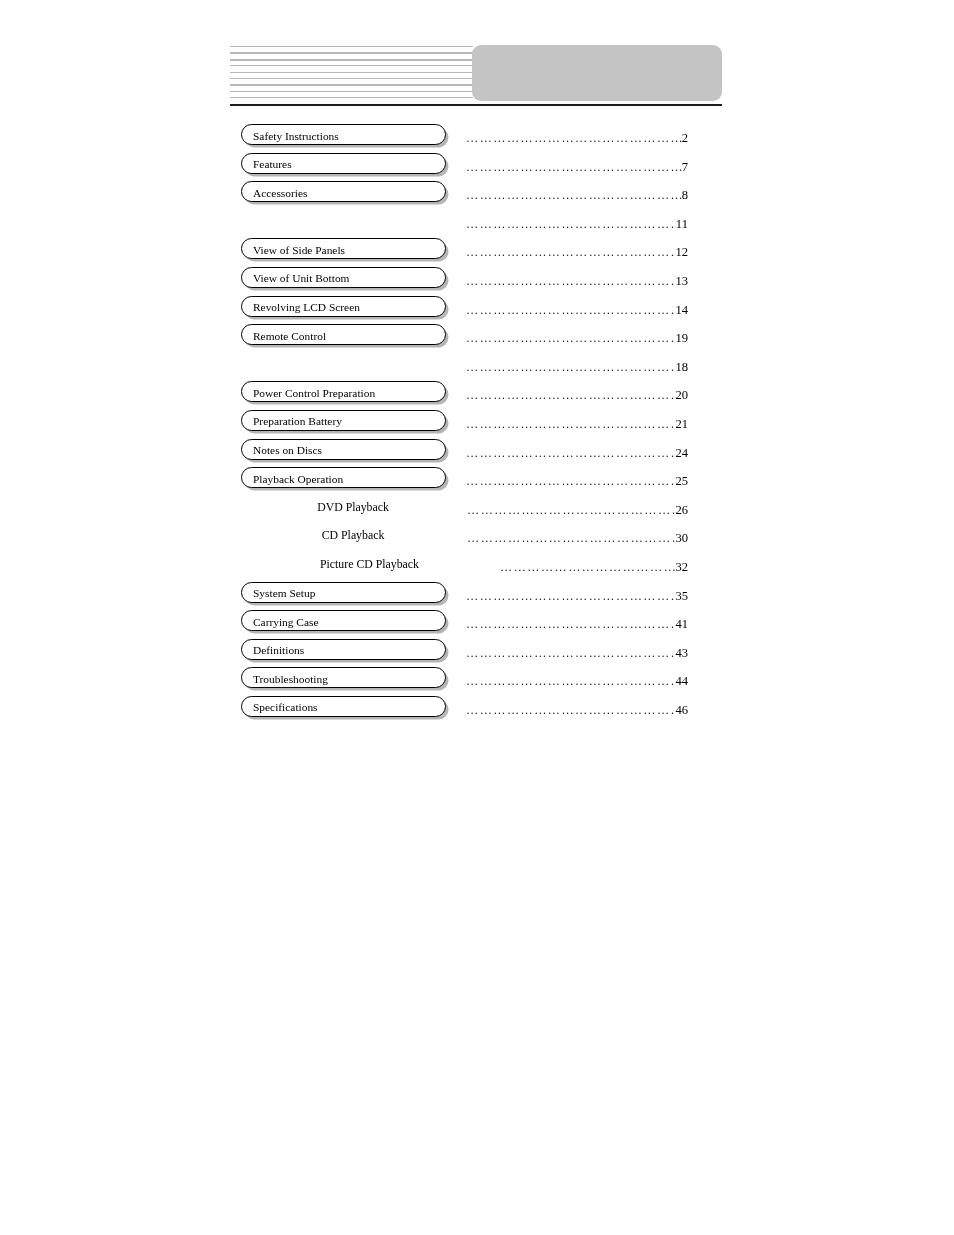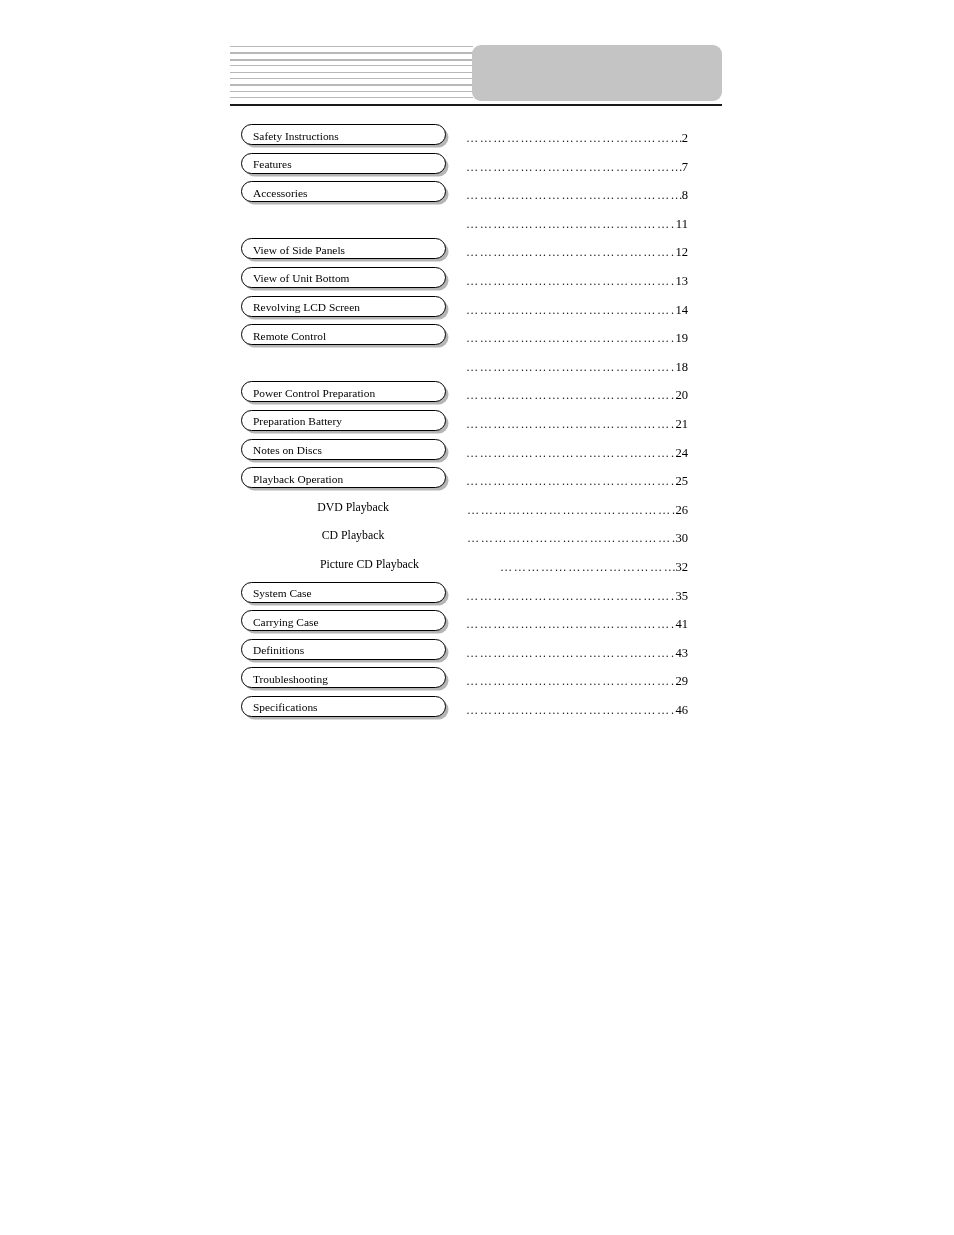--- a/index.html
+++ b/index.html
@@ -306,21 +306,21 @@
     <div class="toc-row">
       <div class="sub-label w-wide">Picture CD Playback</div>
       <div class="leader-wrap sub-b">
         <span class="dots">……………………………………………………………………………</span>
         <span class="page-num">32</span>
       </div>
     </div>
     <div class="toc-row">
       <div class="capsule-wrap">
         <div class="capsule"></div>
-        <span class="capsule-label">System Case</span>
+        <span class="capsule-label">System Setup</span>
       </div>
       <div class="leader-wrap main">
         <span class="dots">…………………………………………………………………………………………</span>
         <span class="page-num">35</span>
       </div>
     </div>
     <div class="toc-row">
       <div class="capsule-wrap">
         <div class="capsule"></div>
         <span class="capsule-label">Carrying Case</span>
@@ -340,21 +340,21 @@
         <span class="page-num">43</span>
       </div>
     </div>
     <div class="toc-row">
       <div class="capsule-wrap">
         <div class="capsule"></div>
         <span class="capsule-label">Troubleshooting</span>
       </div>
       <div class="leader-wrap main">
         <span class="dots">…………………………………………………………………………………………</span>
-        <span class="page-num">29</span>
+        <span class="page-num">44</span>
       </div>
     </div>
     <div class="toc-row">
       <div class="capsule-wrap">
         <div class="capsule"></div>
         <span class="capsule-label">Specifications</span>
       </div>
       <div class="leader-wrap main">
         <span class="dots">…………………………………………………………………………………………</span>
         <span class="page-num">46</span>

